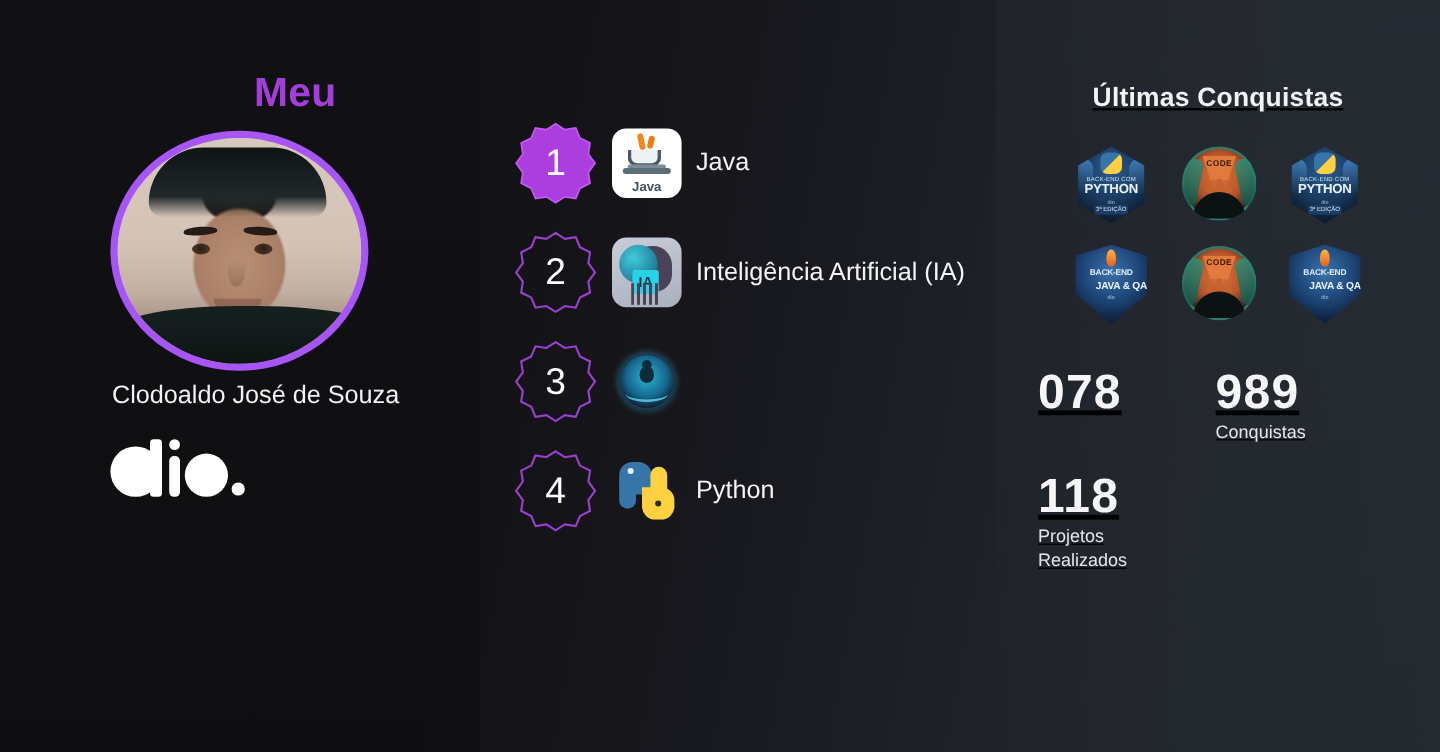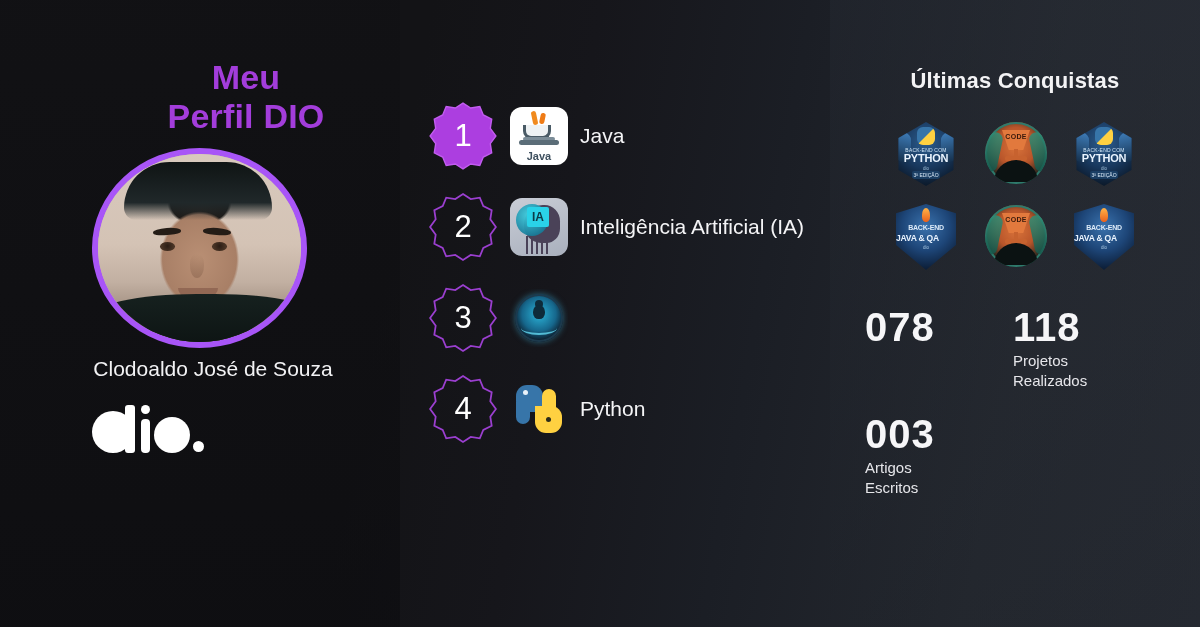--- a/index.html
+++ b/index.html
@@ -172,21 +172,21 @@
     border-radius:55% 45% 40% 50%;
     background:#4a4258;
   }
   .ic-ia .brain {
     position:absolute; left:6px; top:6px; width:32px; height:32px;
     border-radius:50%;
     background:radial-gradient(circle at 40% 35%,#3fcfe0,#1b7f9c 70%,#135f77);
     opacity:.95;
   }
   .ic-ia .iabox {
-    position:absolute; left:17px; top:9px; width:22px; height:20px;
+    position:absolute; left:17px; top:27px; width:22px; height:20px;
     background:#2ad2e8; border-radius:2px;
     font-size:12px; line-height:20px; text-align:center;
     color:#0c3a47; font-weight:bold;
   }
   .ic-ia .wires {
     position:absolute; left:16px; bottom:2px; width:24px; height:18px;
     background:repeating-linear-gradient(90deg,#4a4258 0 2px, rgba(0,0,0,0) 2px 5px);
   }
   
   .ic-mk { background:transparent; }
@@ -234,20 +234,21 @@
     background:#ffd141; border-radius:8px 8px 0 0;
   }
   .ic-py .dotb { position:absolute; left:13px; top:10px; width:5px; height:5px; border-radius:50%; background:#e8f2fa; }
   .ic-py .doty { position:absolute; left:36px; top:37px; width:5px; height:5px; border-radius:50%; background:#2c2c1a; }
 
   
   .panel-right {
     flex:1; height:100%;
     padding:68px 0 0 0;
     background:linear-gradient(180deg,rgba(40,45,54,0.35),rgba(31,35,42,0.25));
+    text-decoration:underline;
   }
   .badge-grid {
     margin:20px auto 0 auto;
     width:258px;
     display:grid;
     grid-template-columns:repeat(3,80px);
     grid-gap:0 9px;
   }
   .ach {
     width:80px; height:83px;
@@ -336,21 +337,21 @@
   .ach-shield .flame {
     position:absolute; left:26px; top:4px; width:8px; height:14px;
     border-radius:50% 50% 40% 40%;
     background:linear-gradient(180deg,#ffb347,#e8601b);
   }
   .ach-shield .s1 {
     position:absolute; left:0; right:0; top:20px; text-align:center;
     font-size:7px; font-weight:bold; color:#dceaf8; letter-spacing:-.2px;
   }
   .ach-shield .s2 {
-    position:absolute; left:0; right:0; top:29px; text-align:left;
+    position:absolute; left:0; right:0; top:29px; text-align:right;
     font-size:8.5px; font-weight:bold; color:#eaf4ff; letter-spacing:-.2px;
   }
   .ach-shield .s3 {
     position:absolute; left:0; right:0; top:41px; text-align:center;
     font-size:4.5px; color:#a9c7e2;
   }
 
   
   .stats {
     margin:26px auto 0 auto;
@@ -370,21 +371,20 @@
 </style>
 </head>
 <body>
 
 <div id="card">
 
   <div class="panel-left">
 
     <div class="title">
       <span>Meu</span>
-      <span class="l2">Perfil DIO</span>
     </div>
 
     <div class="avatar-wrap">
       <div class="avatar">
         <div class="ph">
           <div class="hair"></div>
           <div class="brow l"></div>
           <div class="brow r"></div>
           <div class="eye l"></div>
           <div class="eye r"></div>
@@ -552,32 +552,31 @@
         </div>
       </div>
     </div>
 
     <div class="stats">
 
       <div>
         <div class="stat-num">078</div>
       </div>
 
+      <div>
+        <div class="stat-num">989</div>
+        <div class="stat-lbl">
+          <div>Conquistas</div>
+        </div>
+      </div>
 
       <div>
         <div class="stat-num">118</div>
         <div class="stat-lbl">
           <div>Projetos</div>
           <div>Realizados</div>
         </div>
       </div>
 
-      <div>
-        <div class="stat-num">003</div>
-        <div class="stat-lbl">
-          <div>Artigos</div>
-          <div>Escritos</div>
-        </div>
-      </div>
 
     </div>
   </div>
 </div>
 
 </body></html>

